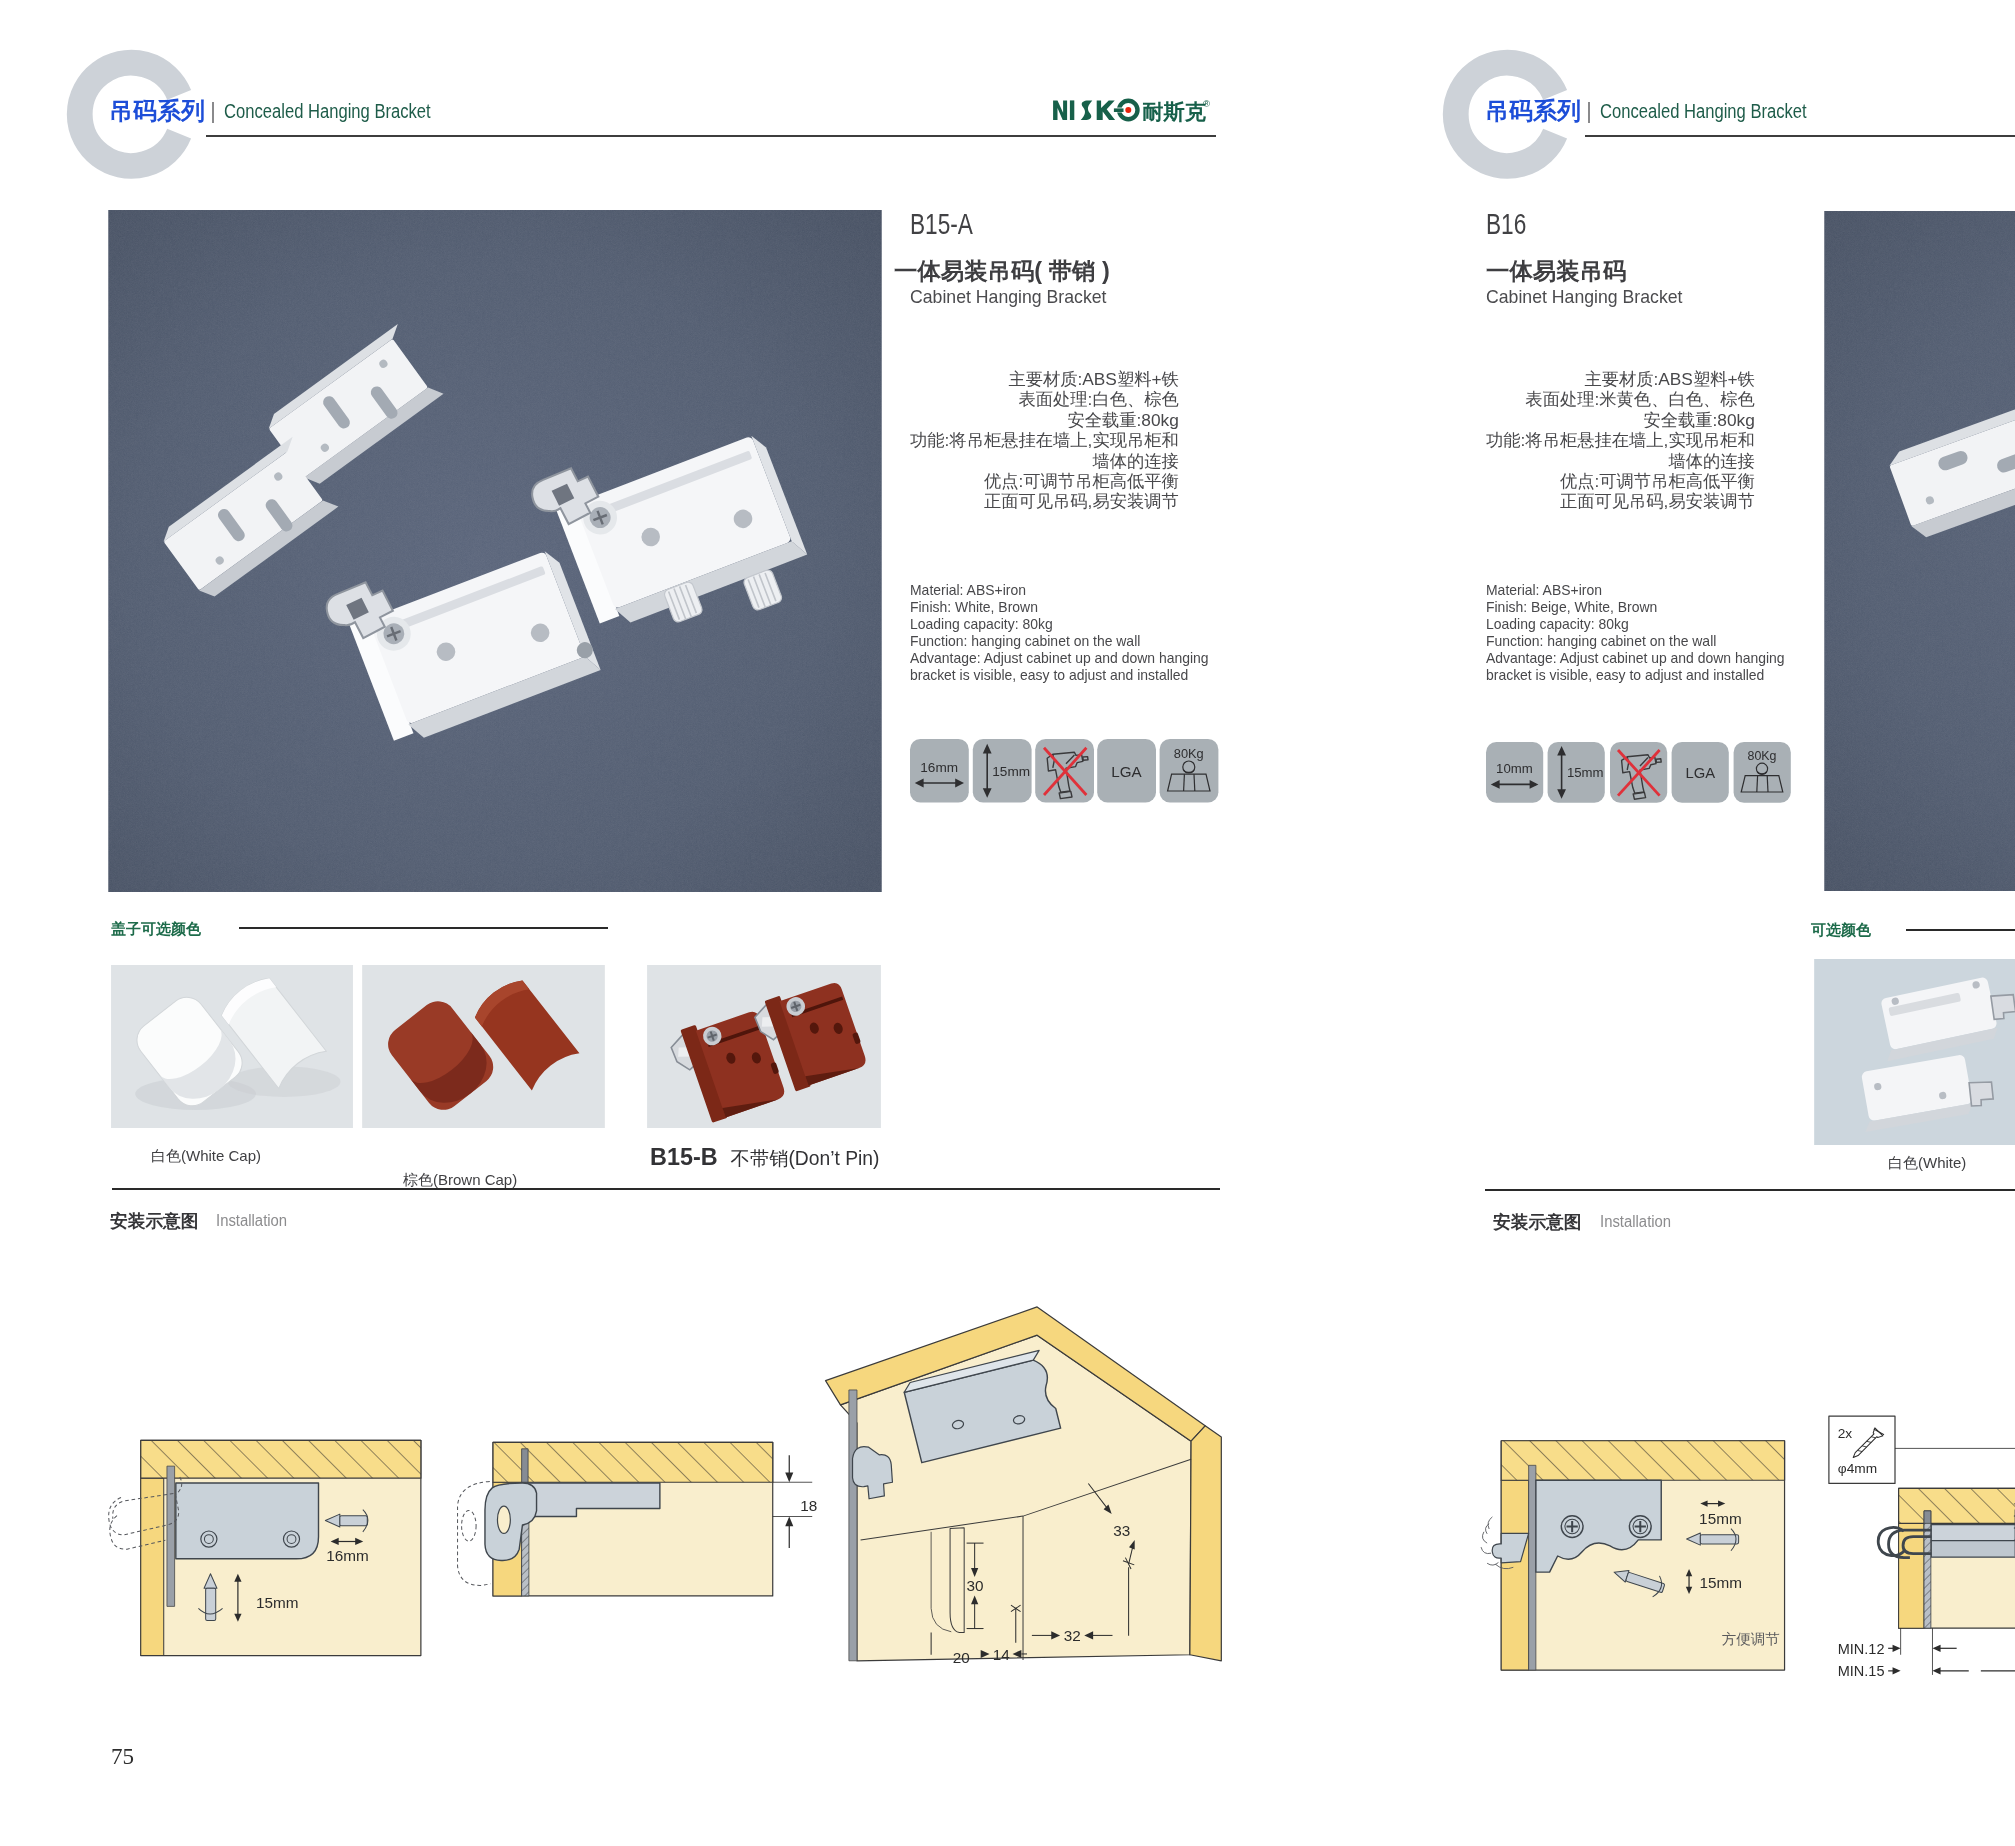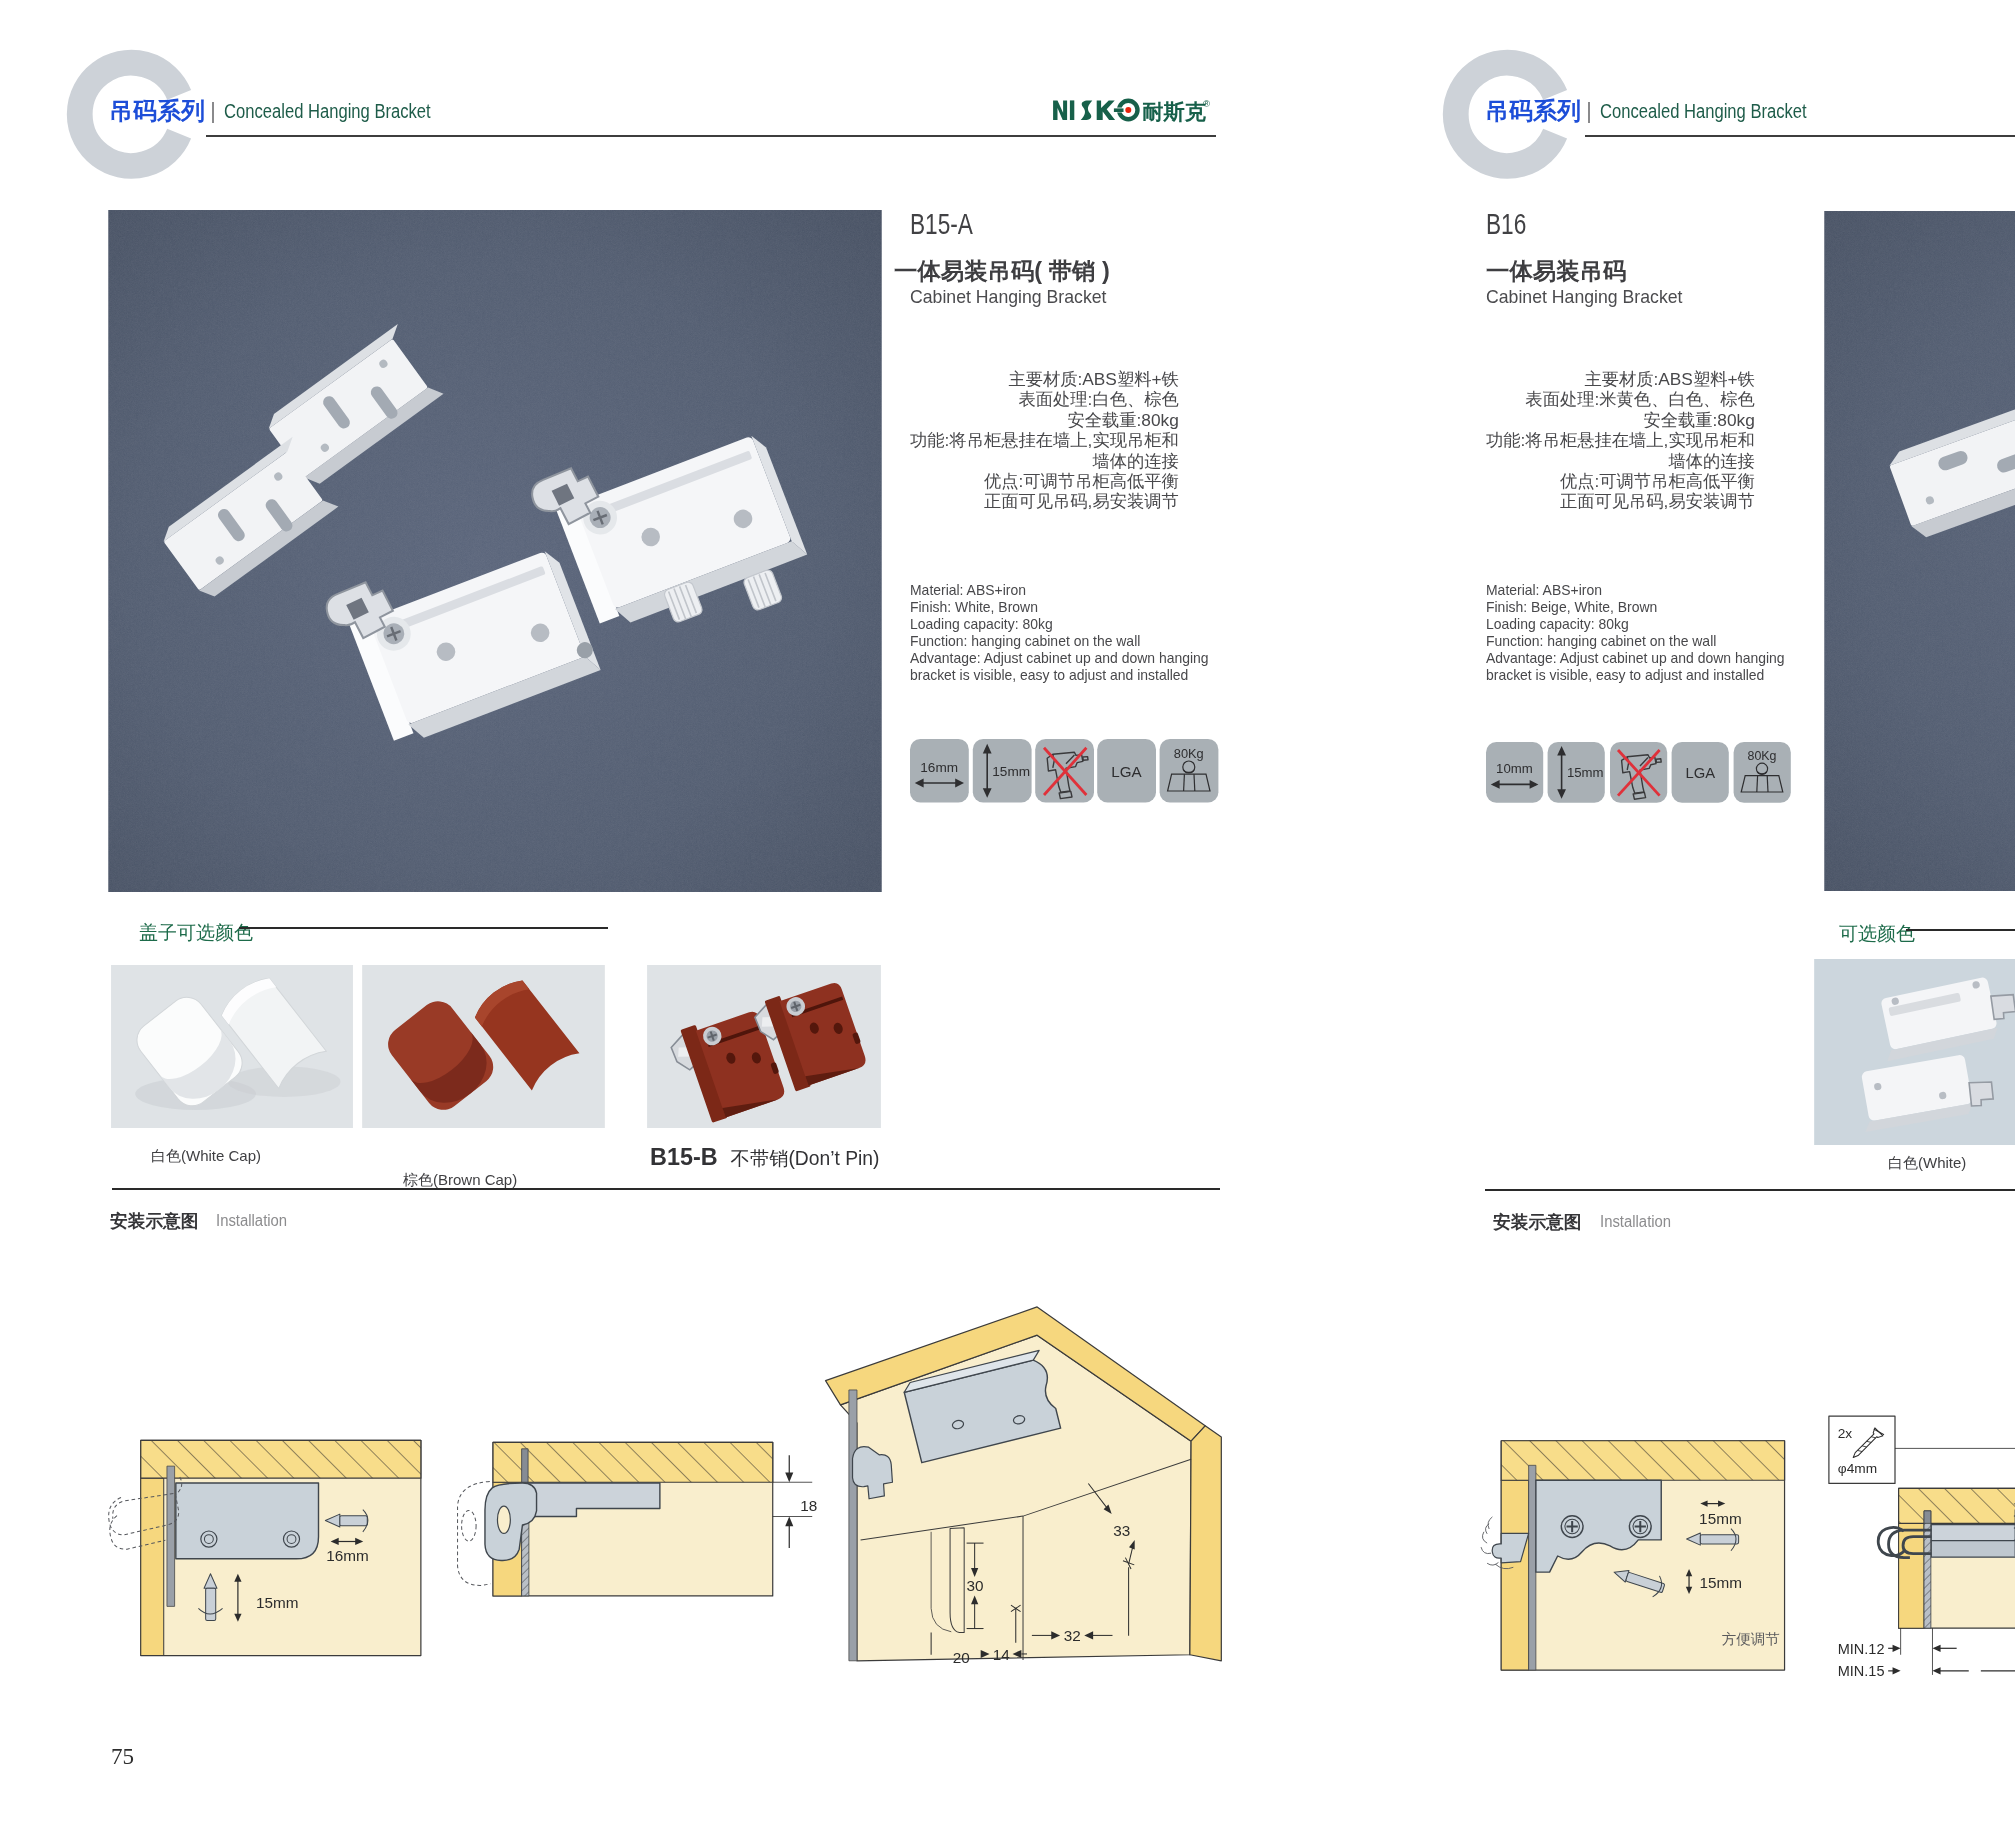--- a/index.html
+++ b/index.html
@@ -7,21 +7,21 @@
        font-family:"Liberation Sans",sans-serif;overflow:hidden;}
   .abs{position:absolute;}
   .hdr-cn{font-weight:bold;color:#1d4ed8;font-size:24px;letter-spacing:0px;line-height:1;}
   .hdr-en{color:#1e5c49;font-size:20px;letter-spacing:0px;line-height:1;transform:scaleX(0.83);transform-origin:0 0;}
   .rule{position:absolute;background:#3d3d3d;height:2.4px;}
   .code{font-size:29px;color:#414144;line-height:1;transform:scaleX(0.78);transform-origin:0 0;}
   .pname{font-size:23.4px;font-weight:bold;color:#3e3e41;letter-spacing:0px;line-height:1.2;}
   .psub{font-size:19px;color:#4b4b4e;line-height:1;transform:scaleX(0.93);transform-origin:0 0;}
   .spec-cn{font-size:17.3px;color:#48484b;line-height:20.4px;white-space:nowrap;text-align:right;}
   .spec-en{font-size:15px;color:#48484b;line-height:17px;white-space:nowrap;transform:scaleX(0.93);transform-origin:0 0;}
-  .seclab{font-size:19px;font-weight:normal;color:#1d6b4a;letter-spacing:0px;margin-left:28px;}
+  .seclab{font-size:15px;font-weight:bold;color:#1d6b4a;letter-spacing:0px;}
   .secline{position:absolute;background:#2a2a2a;height:1.6px;}
   .tilelab{font-size:15px;color:#3f3f42;}
   .install-cn{font-size:17.7px;font-weight:bold;color:#353538;letter-spacing:0px;}
   .install-en{font-size:16px;color:#8c8c8e;transform:scaleX(0.93);transform-origin:0 0;}
   .pageno{font-family:"Liberation Serif",serif;font-size:23px;color:#2e2e2e;}
 </style>
 </head>
 <body>
 
 <div class="abs" style="left:66px;top:49px;width:131px;height:131px;">

